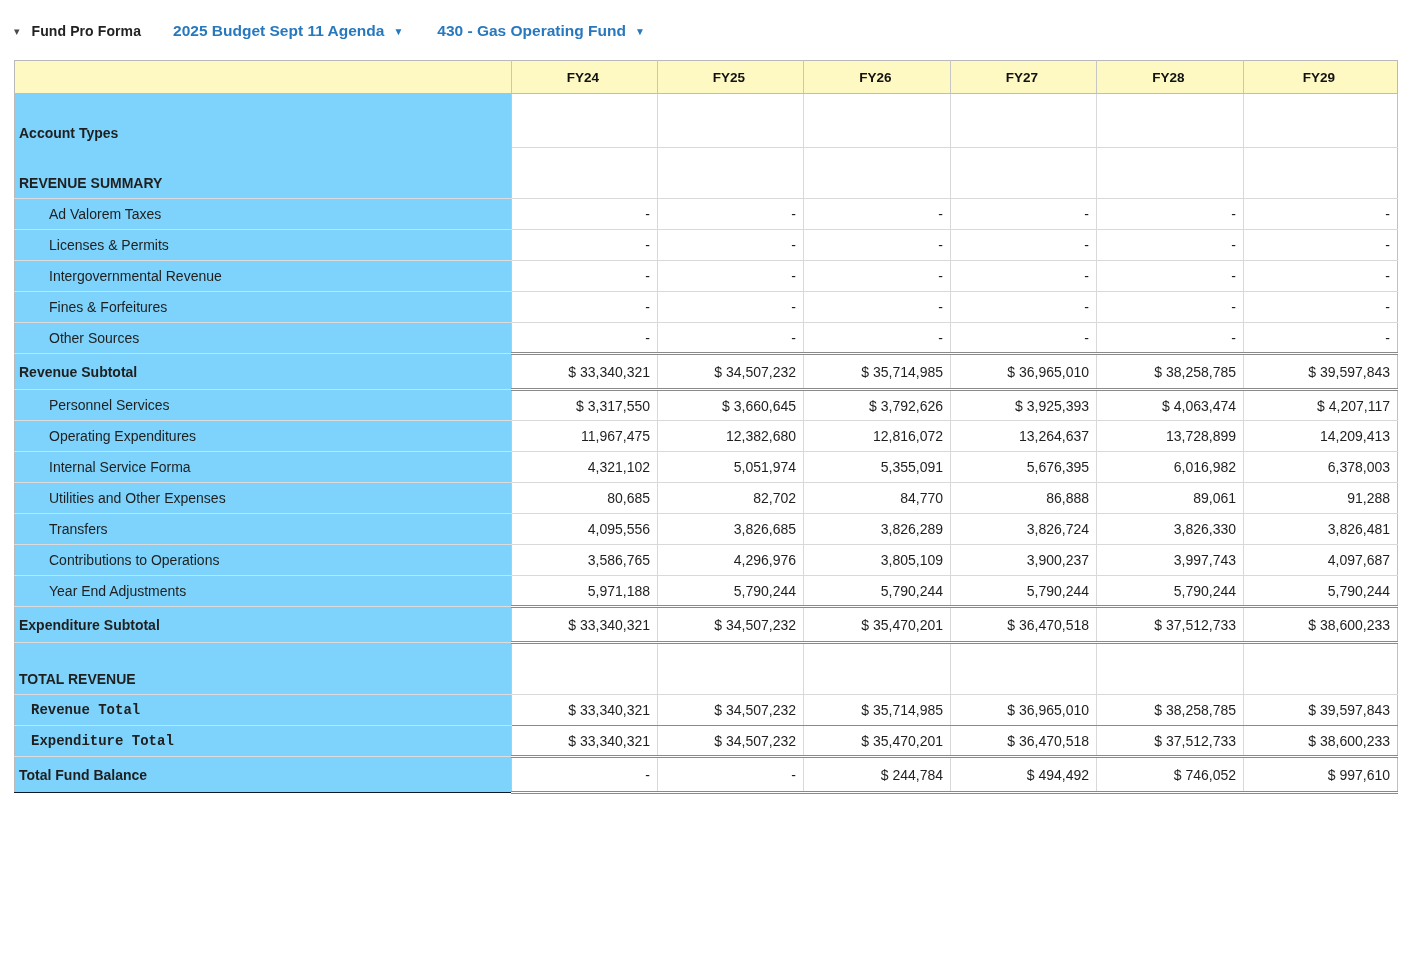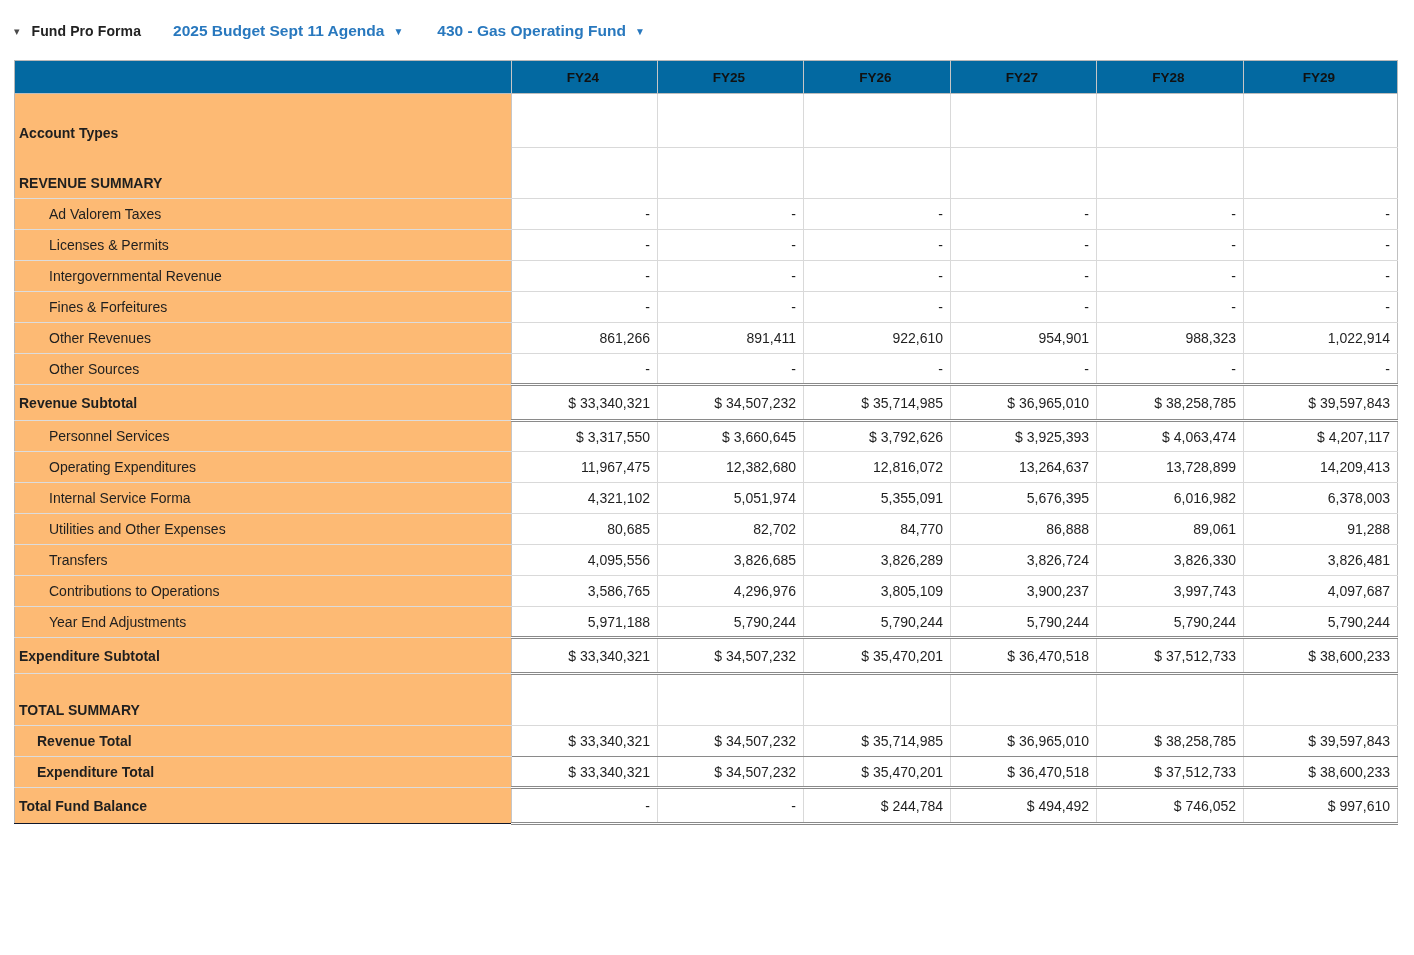--- a/index.html
+++ b/index.html
@@ -57,33 +57,33 @@
     color: #1f1f1f;
     border: 1px solid #b9b9b9;
   }
   table.proforma th, table.proforma td {
     padding: 0 7px 0 4px;
     overflow: hidden;
     white-space: nowrap;
   }
   
   tr.head-row th {
-    background: #0369a1;
+    background: #fef9c3;
     border-right: 1px solid #c6c6c6;
     border-bottom: 1px solid #bdbdbd;
     height: 33px;
     font-weight: bold;
     text-align: center;
     font-size: 13.5px;
     color: #111;
   }
   tr.head-row th:last-child { border-right: none; }
   
   td.label {
-    background: #fdba74;
+    background: #7dd3fc;
     border-right: 1px solid #c6c6c6;
     border-bottom: 1px solid #dcdcdc;
     text-align: left;
   }
   
   td.data {
     background: #ffffff;
     border-right: 1px solid #d9d9d9;
     border-bottom: 1px solid #d9d9d9;
     text-align: right;
@@ -101,21 +101,21 @@
   tr.section_tall td.label { padding-bottom: 7px; }
   tr.section_start td.data, tr.section_end td.data, tr.section_tall td.data { font-weight: normal; }
   tr.subtotal td, tr.total td, tr.grand td { font-weight: bold; }
   tr.subtotal td { height: 36px; }
   tr.subtotal td.data {
     border-top: 3px double #8a8a8a;
     border-bottom: 3px double #8a8a8a;
     font-weight: normal;
   }
   tr.total td { height: 31px; }
-  tr.total td.label { padding-left: 22px; }
+  tr.total td.label { padding-left: 16px; font-family: Liberation Mono, monospace; }
   tr.total td.data {
     border-top: 1px solid #8a8a8a;
     border-bottom: 1px solid #8a8a8a;
     font-weight: normal;
   }
   tr.grand td { height: 36px; }
   tr.grand td.data {
     border-top: 3px double #8a8a8a;
     border-bottom: 3px double #8a8a8a;
     font-weight: normal;
@@ -209,29 +209,20 @@
         <tr class="detail">
           <td class="label">Fines &amp; Forfeitures</td>
           <td class="data">-</td>
           <td class="data">-</td>
           <td class="data">-</td>
           <td class="data">-</td>
           <td class="data">-</td>
           <td class="data">-</td>
         </tr>
         <tr class="detail">
-          <td class="label">Other Revenues</td>
-          <td class="data">861,266</td>
-          <td class="data">891,411</td>
-          <td class="data">922,610</td>
-          <td class="data">954,901</td>
-          <td class="data">988,323</td>
-          <td class="data">1,022,914</td>
-        </tr>
-        <tr class="detail">
           <td class="label">Other Sources</td>
           <td class="data">-</td>
           <td class="data">-</td>
           <td class="data">-</td>
           <td class="data">-</td>
           <td class="data">-</td>
           <td class="data">-</td>
         </tr>
         <tr class="subtotal">
           <td class="label">Revenue Subtotal</td>
@@ -308,21 +299,21 @@
         <tr class="subtotal">
           <td class="label">Expenditure Subtotal</td>
           <td class="data">$ 33,340,321</td>
           <td class="data">$ 34,507,232</td>
           <td class="data">$ 35,470,201</td>
           <td class="data">$ 36,470,518</td>
           <td class="data">$ 37,512,733</td>
           <td class="data">$ 38,600,233</td>
         </tr>
         <tr class="section_tall">
-          <td class="label">TOTAL SUMMARY</td>
+          <td class="label">TOTAL REVENUE</td>
           <td class="data"></td>
           <td class="data"></td>
           <td class="data"></td>
           <td class="data"></td>
           <td class="data"></td>
           <td class="data"></td>
         </tr>
         <tr class="total">
           <td class="label">Revenue Total</td>
           <td class="data">$ 33,340,321</td>

